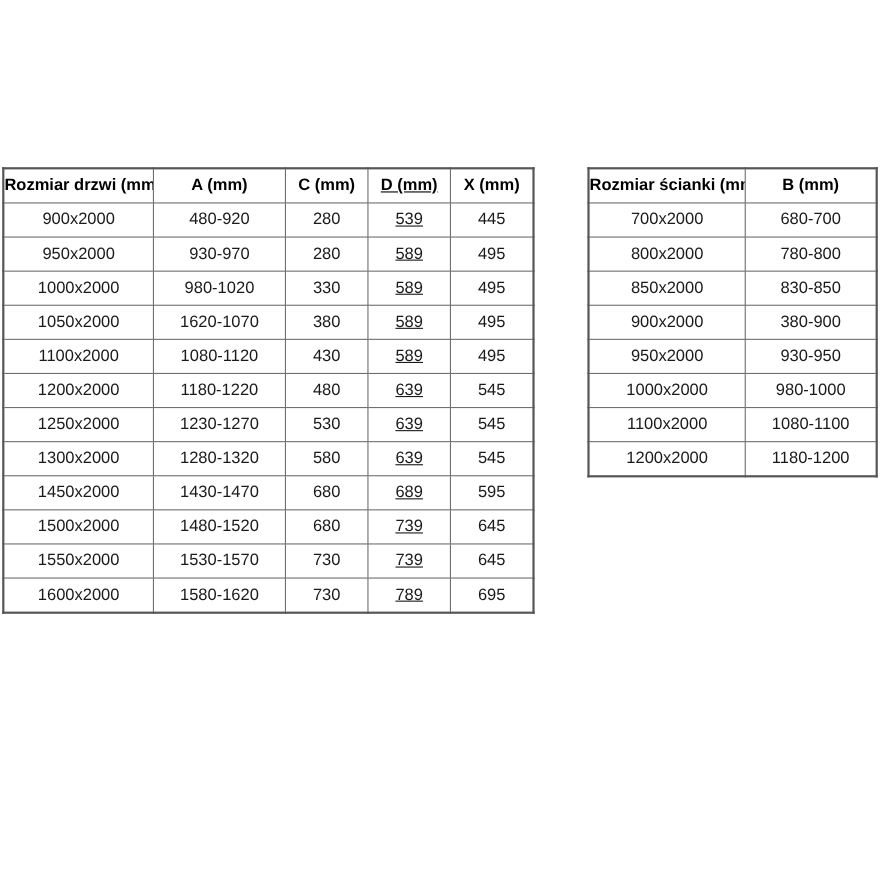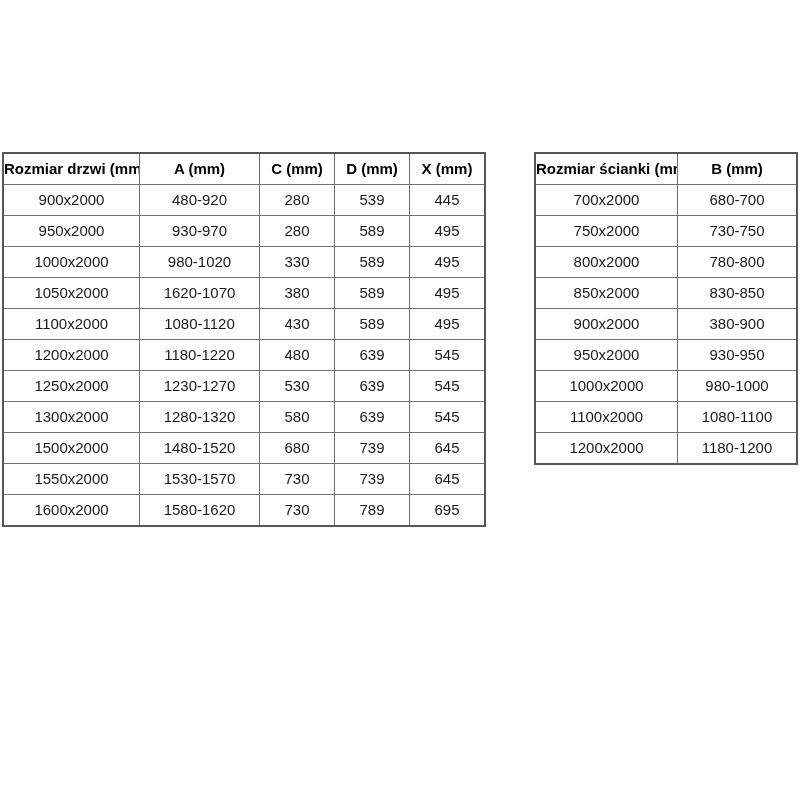--- a/index.html
+++ b/index.html
@@ -44,21 +44,21 @@
   }
   
   table.doors {
     left: 2px;
     top: 152px;
     width: 476px;
   }
   table.doors th:nth-child(1), table.doors td:nth-child(1) { width: 135px; }
   table.doors th:nth-child(2), table.doors td:nth-child(2) { width: 119px; }
   table.doors th:nth-child(3), table.doors td:nth-child(3) { width: 74px; }
-  table.doors th:nth-child(4), table.doors td:nth-child(4) { width: 74px; }
+  table.doors th:nth-child(4), table.doors td:nth-child(4) { width: 74px; text-decoration: underline; }
   table.doors th:nth-child(5), table.doors td:nth-child(5) { width: 74px; }
   
   table.walls {
     left: 534px;
     top: 152px;
     width: 259px;
   }
   table.walls th:nth-child(1), table.walls td:nth-child(1) { width: 141px; }
   table.walls th:nth-child(2), table.walls td:nth-child(2) { width: 118px; }
 </style>
@@ -126,20 +126,27 @@
         <td>545</td>
       </tr>
       <tr>
         <td>1300x2000</td>
         <td>1280-1320</td>
         <td>580</td>
         <td>639</td>
         <td>545</td>
       </tr>
       <tr>
+        <td>1450x2000</td>
+        <td>1430-1470</td>
+        <td>680</td>
+        <td>689</td>
+        <td>595</td>
+      </tr>
+      <tr>
         <td>1500x2000</td>
         <td>1480-1520</td>
         <td>680</td>
         <td>739</td>
         <td>645</td>
       </tr>
       <tr>
         <td>1550x2000</td>
         <td>1530-1570</td>
         <td>730</td>
@@ -162,24 +169,20 @@
         <th>Rozmiar ścianki (mm)</th>
         <th>B (mm)</th>
       </tr>
     </thead>
     <tbody>
       <tr>
         <td>700x2000</td>
         <td>680-700</td>
       </tr>
       <tr>
-        <td>750x2000</td>
-        <td>730-750</td>
-      </tr>
-      <tr>
         <td>800x2000</td>
         <td>780-800</td>
       </tr>
       <tr>
         <td>850x2000</td>
         <td>830-850</td>
       </tr>
       <tr>
         <td>900x2000</td>
         <td>380-900</td>

